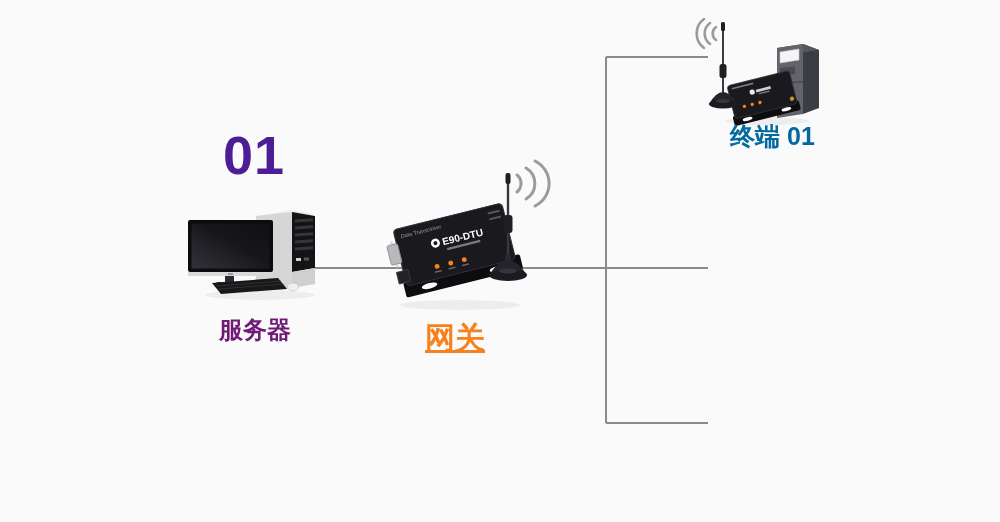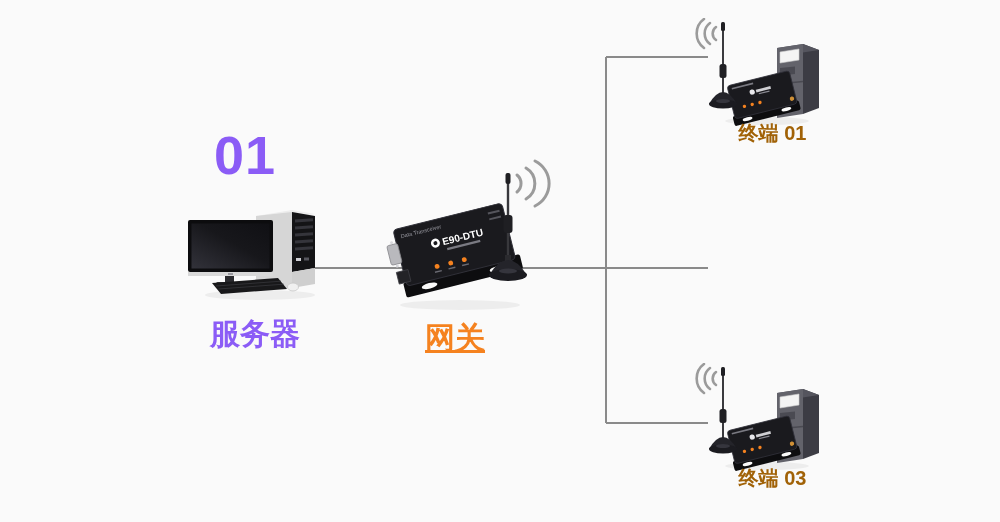--- a/index.html
+++ b/index.html
@@ -22,49 +22,49 @@
   .wires line {
     stroke: #8a8a8a;
     stroke-width: 2;
   }
   .step-number {
     position: absolute;
     left: 214px; top: 124px;
     width: 80px;
     font-size: 54px;
     font-weight: bold;
-    color: #8b5cf6;
-    text-align: left;
+    color: #4c1d95;
+    text-align: center;
     letter-spacing: 1px;
   }
   figure { position: absolute; }
   figure svg { display: block; }
   .node-label {
     position: absolute;
     font-weight: bold;
     text-align: center;
     white-space: nowrap;
   }
   .server-node { left: 180px; top: 196px; }
   .server-node .node-label {
     left: 0; top: 118px; width: 150px;
-    font-size: 30px; color: #8b5cf6;
+    font-size: 24px; color: #701a75;
   }
   .gateway-node { left: 385px; top: 155px; }
   .gateway-node .node-label {
     left: 0; top: 163px; width: 140px;
     font-size: 30px; color: #f5821f; text-decoration: underline;
   }
   .terminal-node { left: 695px; }
   .terminal-node.t1 { top: 18px; }
   .terminal-node.t2 { top: 193px; }
   .terminal-node.t3 { top: 363px; }
   .terminal-node .node-label {
     left: 0; top: 102px; width: 155px;
-    font-size: 20px; color: #a16207;
+    font-size: 25px; color: #0369a1;
   }
   .defs-holder { position: absolute; width: 0; height: 0; overflow: hidden; }
 </style>
 </head>
 <body>
 
 <div class="stage">
 
   <svg class="defs-holder" aria-hidden="true">
     <defs>
@@ -226,20 +226,14 @@
   </figure>
 
   <figure class="terminal-node t1">
     <svg width="140" height="120" viewBox="0 0 140 120">
       <use href="#sym-terminal"></use>
     </svg>
     <figcaption class="node-label">终端 01</figcaption>
   </figure>
 
 
-  <figure class="terminal-node t3">
-    <svg width="140" height="120" viewBox="0 0 140 120">
-      <use href="#sym-terminal"></use>
-    </svg>
-    <figcaption class="node-label">终端 03</figcaption>
-  </figure>
 
 </div>
 
 </body></html>

